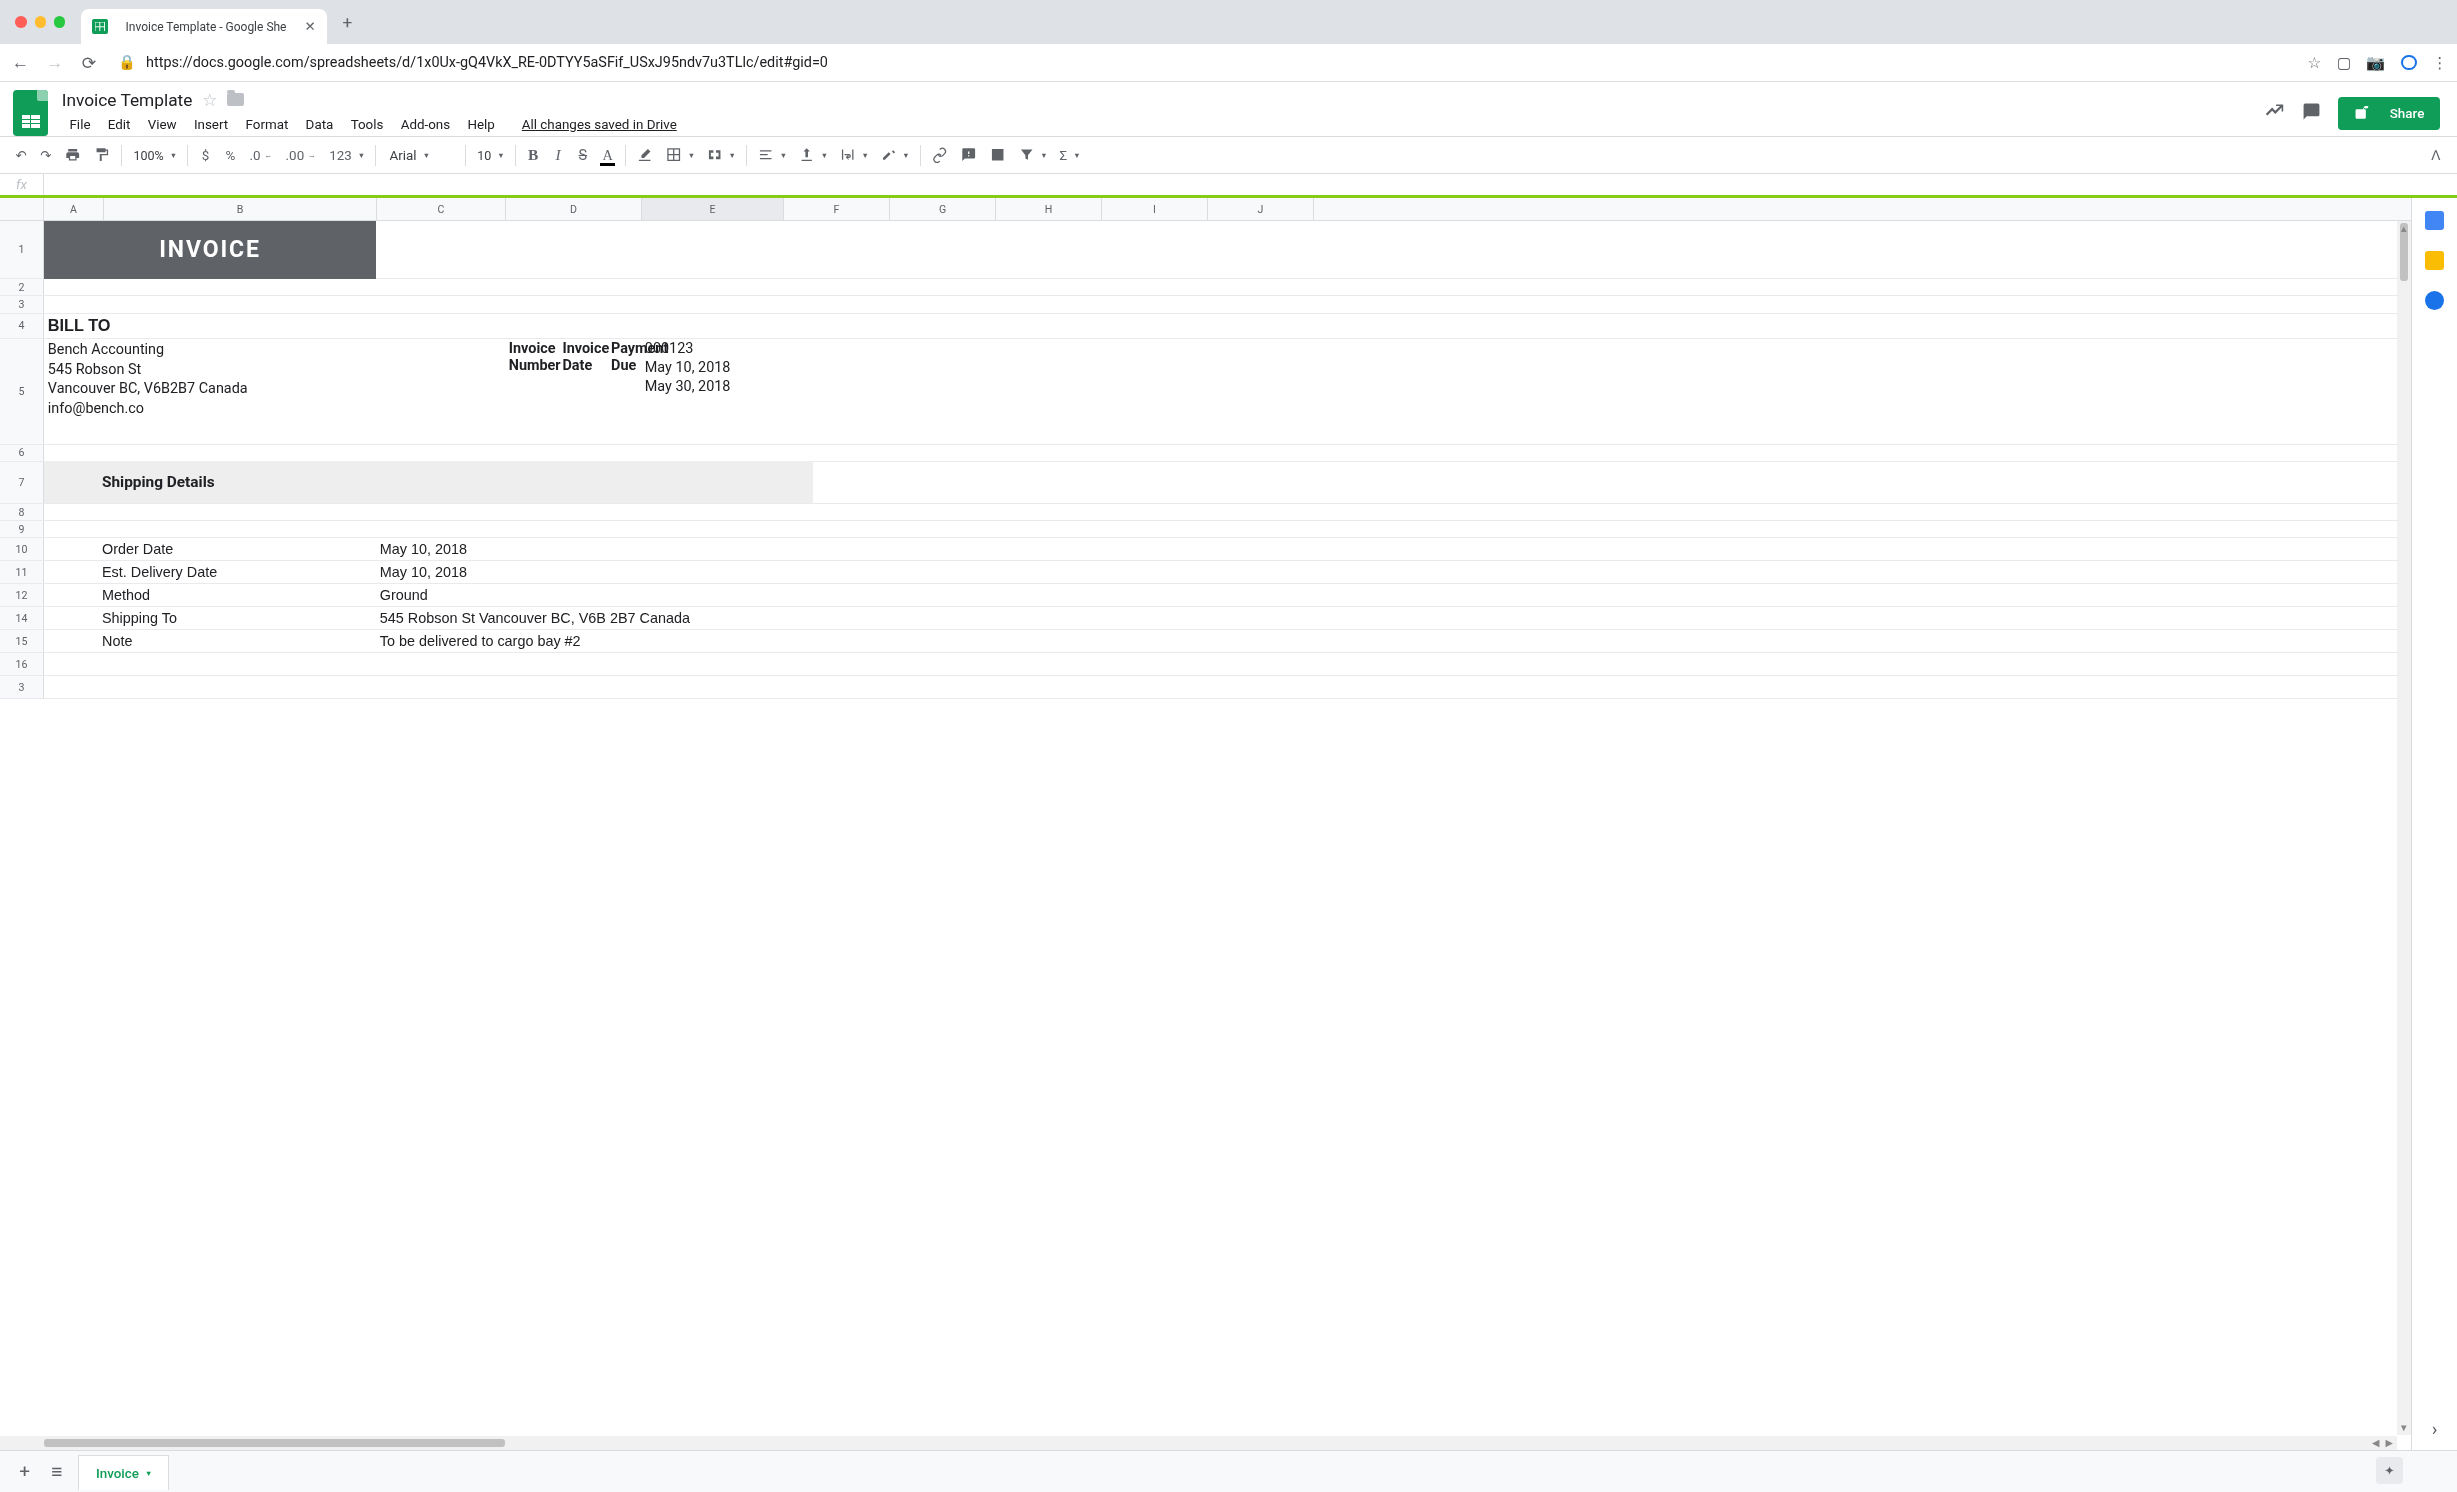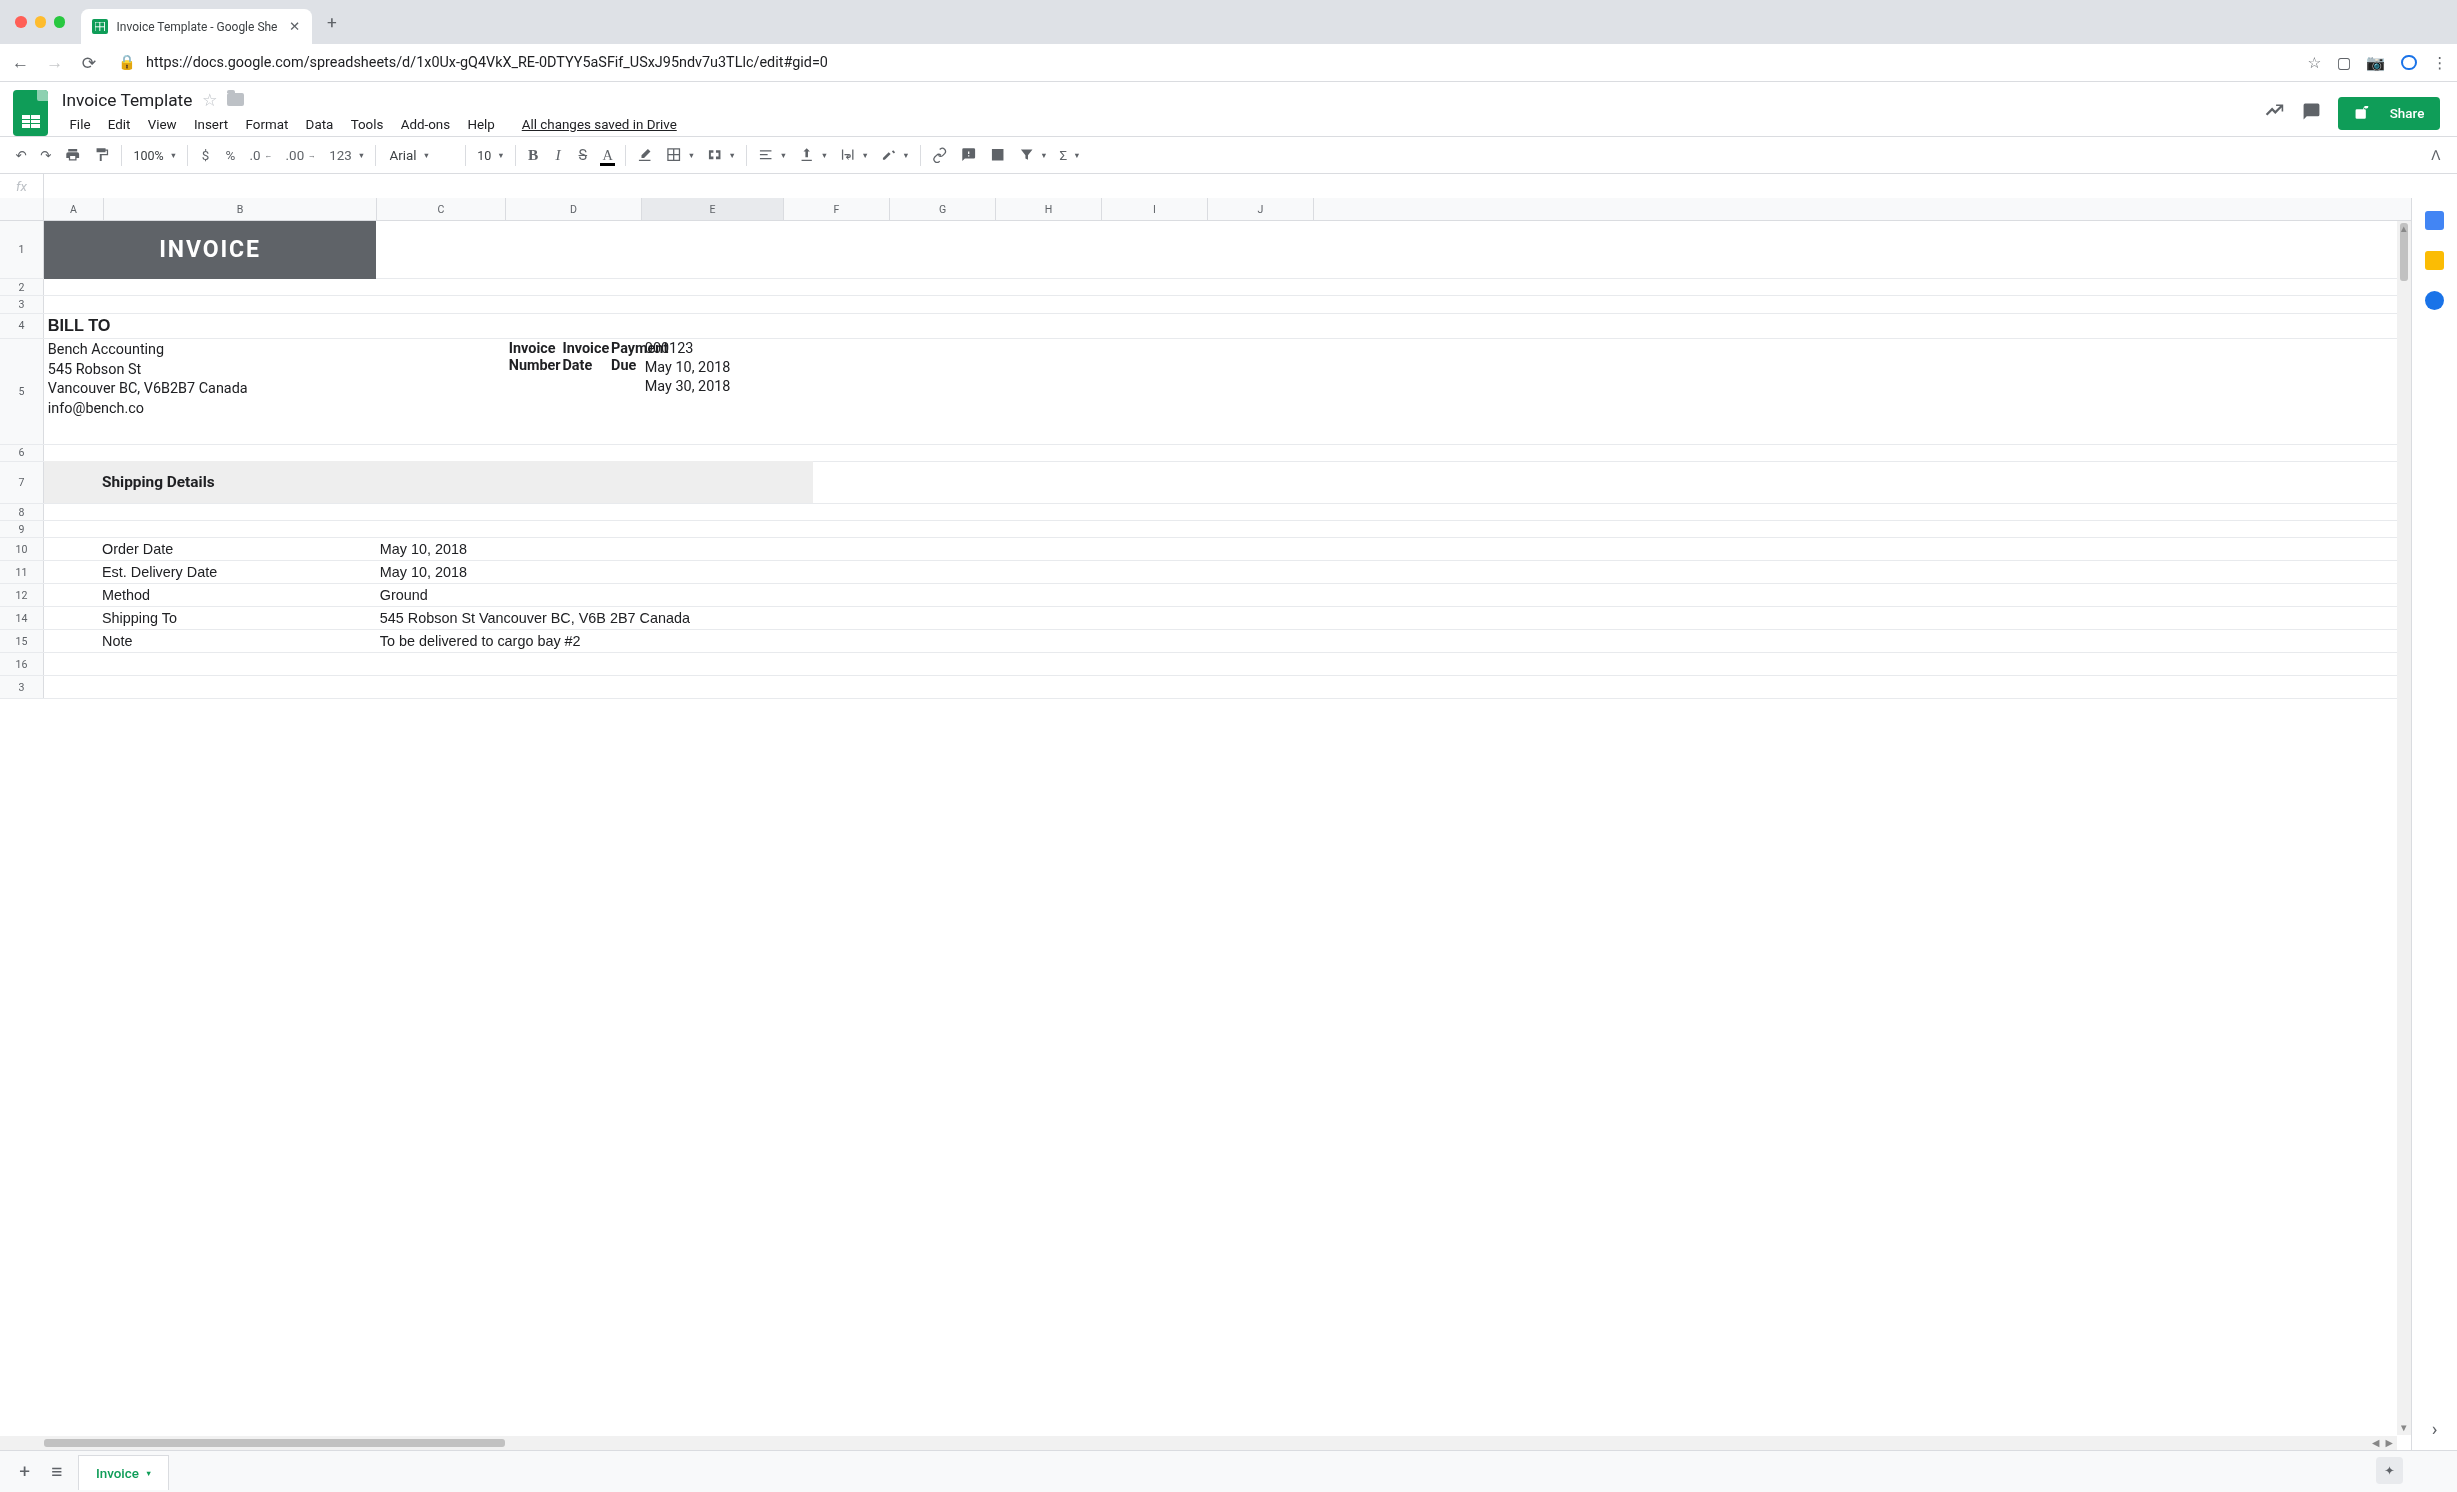--- a/index.html
+++ b/index.html
@@ -3,21 +3,21 @@
 <meta charset="utf-8">
 <style>
 * { margin:0; padding:0; box-sizing:border-box; font-family:-apple-system,BlinkMacSystemFont,"Segoe UI",Roboto,Arial,sans-serif; }
 body { background:#fff; overflow:hidden; font-size:12.5px; color:#202124; }
 
 
 .os-tabbar { height:44px; background:#dee1e6; display:flex; align-items:flex-end; padding:0 9.6px; }
 .traffic { display:flex; gap:7.7px; align-self:center; margin:0 9.6px 0 5.8px; }
 .traffic span { width:11.5px; height:11.5px; border-radius:50%; display:block; }
 .t-red{background:#ff5f57}.t-yel{background:#febc2e}.t-grn{background:#28c840}
-.tab { background:#fff; border-radius:7.7px 7.7px 0 0; height:35px; display:flex; align-items:center; padding:0 11.5px; gap:9px; min-width:231px; margin-left:5.8px;}
+.tab { background:#fff; border-radius:7.7px 7.7px 0 0; height:35px; display:flex; align-items:center; padding:0 11.5px; gap:18px; min-width:231px; margin-left:5.8px;}
 .tab .favicon { width:15.4px; height:15.4px; background:#0f9d58; border-radius:1.9px; display:flex; align-items:center; justify-content:center; }
 .tab .favicon svg{width:9.6px;height:9.6px;fill:#fff}
 .tab .title{font-size:12px; color:#3c4043; white-space:nowrap; overflow:hidden; text-overflow:ellipsis; flex:1}
 .tab .close{color:#5f6368; font-size:13.4px; cursor:pointer}
 .newtab{color:#5f6368; font-size:17.3px; padding:0 15.4px; align-self:center; cursor:pointer}
 
 
 .omnibar{height:38px; background:#fff; display:flex; align-items:center; padding:0 9.6px; border-bottom:1px solid #dadce0; gap:13.4px;}
 .navbtn{color:#5f6368; width:21px; text-align:center; cursor:pointer; font-size:17.3px}
 .navbtn.disabled{opacity:.35; cursor:default}
@@ -63,21 +63,21 @@
 .tb.tcolor::after{content:"";position:absolute;bottom:1px;left:3.8px;right:3.8px;height:2.9px;background:#000}
 .tb svg{width:15.4px;height:15.4px;fill:#5f6368}
 .tb.collapse{position:absolute; right:9.6px}
 
 
 .sidepanel{position:absolute; right:0; top:198px; bottom:42px; width:46px; border-left:1px solid #dadce0; background:#fff; display:flex; flex-direction:column; align-items:center; gap:21px; padding-top:13.4px}
 .sidepanel .sicon{width:19px;height:19px;border-radius:2.9px; cursor:pointer}
 .sidepanel .expand{position:absolute; bottom:9.6px; font-size:19px; color:#5f6368; cursor:pointer}
 
 
-.fxbar{height:25px; border-bottom:1px solid #84cc16; display:flex; align-items:flex-end}
+.fxbar{height:25px; border-bottom:4px solid #84cc16; display:flex; align-items:flex-end}
 .fxlabel{width:44px; text-align:center; font-style:italic; color:#bdc1c6; font-size:13.4px; border-right:1px solid #dadce0; height:100%; display:flex; align-items:center; justify-content:center}
 .fxinput{flex:1; border:none; outline:none; padding:0 7.7px; font-size:12.5px; height:100%}
 
 
 .sheet-wrap{position:absolute; top:198px; left:0; right:46px; bottom:42px; overflow:hidden}
 .colhdr{display:flex; height:23px; border-bottom:1px solid #dadce0; background:#f8f9fa}
 .corner{width:44px; border-right:1px solid #dadce0; background:#f8f9fa}
 .ch{border-right:1px solid #dadce0; text-align:center; font-size:10.6px; color:#5f6368; line-height:23px}
 .rows{}
 .row{display:flex; border-bottom:1px solid #e8eaed}

